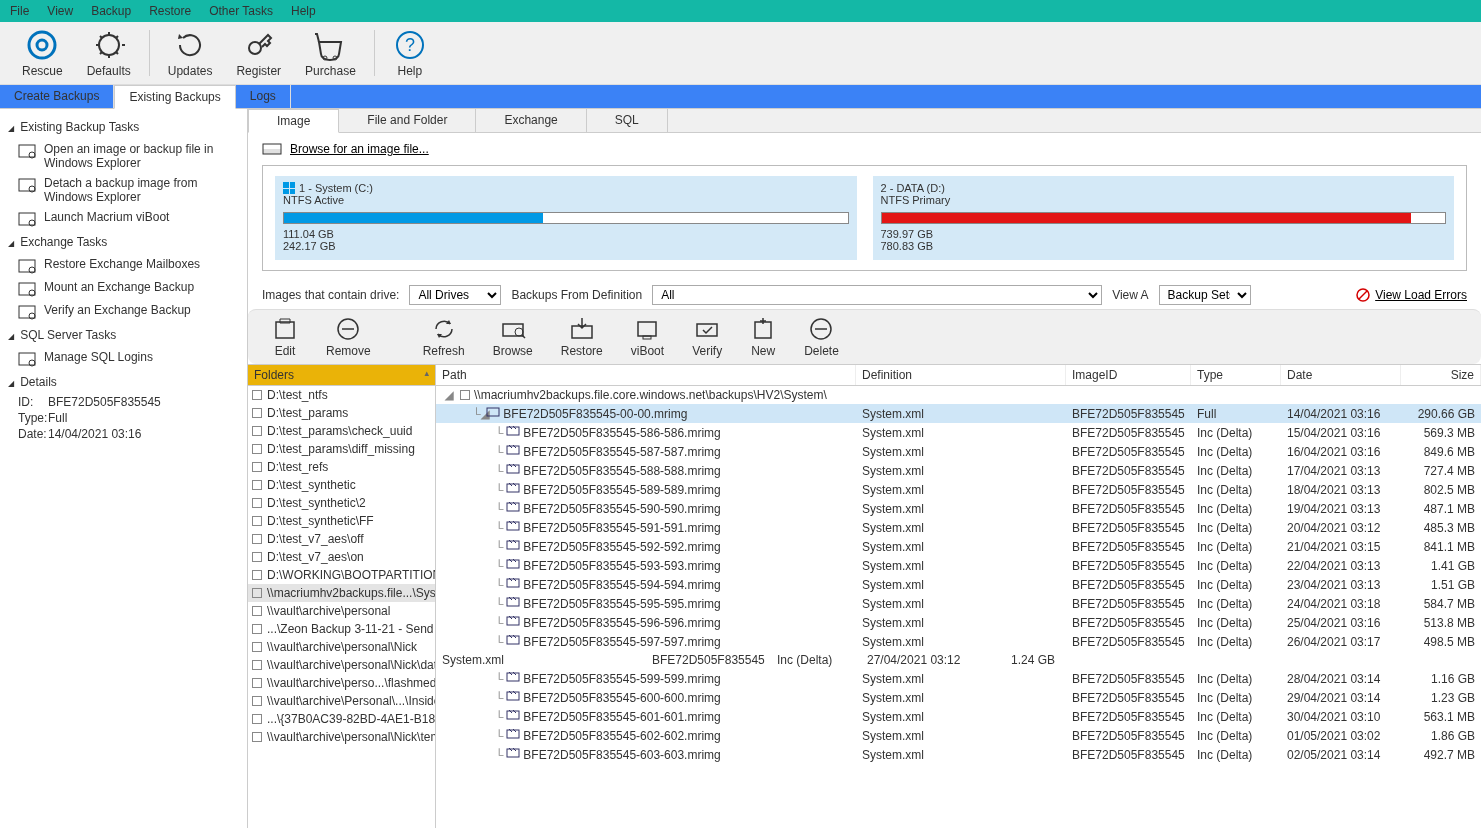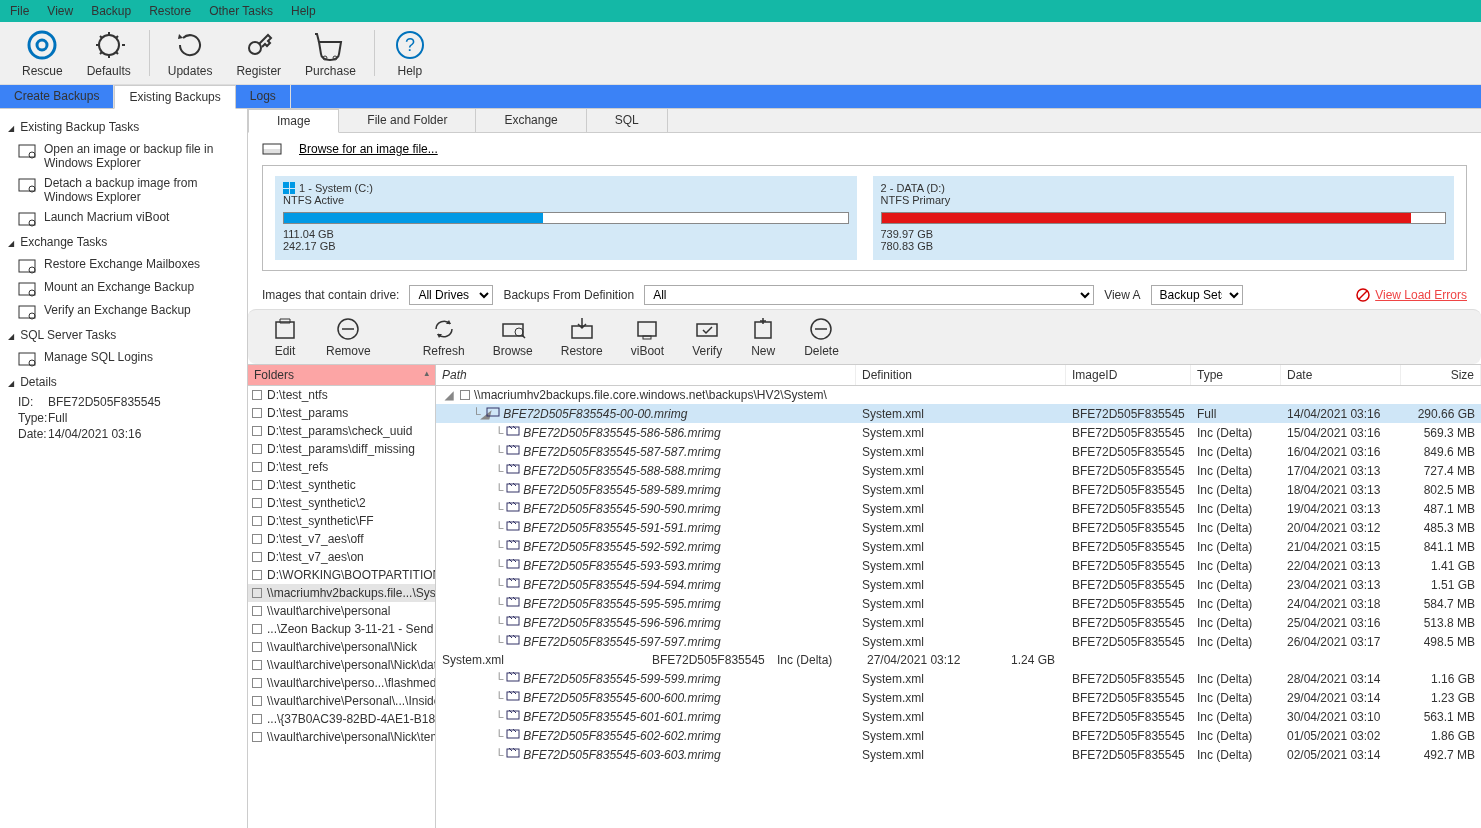--- a/index.html
+++ b/index.html
@@ -18,51 +18,51 @@
 .sidebar .group-hdr { font-weight:normal; padding:5px 0; cursor:pointer; }
 .sidebar .group-hdr::before { content:"◢"; font-size:8px; margin-right:6px; }
 .sidebar .task { display:flex; align-items:flex-start; gap:8px; padding:3px 0 3px 10px; cursor:pointer; }
 .sidebar .task svg { flex-shrink:0; margin-top:1px; }
 .sidebar .det-row { display:flex; padding:1px 0 1px 10px; }
 .sidebar .det-k { width:30px; }
 .main { flex:1; display:flex; flex-direction:column; background:#fff; overflow:hidden; }
 .subtabs { display:flex; border-bottom:1px solid #ccc; background:#f0f0f0; font-size:12px; }
 .subtabs .stab { padding:4px 28px; cursor:pointer; border-right:1px solid #ccc; }
 .subtabs .stab.active { background:#fff; border-bottom:1px solid #fff; margin-bottom:-1px; border-left:1px solid #ccc; border-top:1px solid #ccc; }
-.browse-row { padding:8px 14px; display:flex; align-items:center; gap:17px; }
+.browse-row { padding:8px 14px; display:flex; align-items:center; gap:8px; }
 .browse-row a { color:#000; text-decoration:underline; cursor:pointer; }
 .disk-box { margin:0 14px 10px; border:1px solid #bbb; padding:10px 12px; background:#fff; }
 .disk-hdr { display:flex; align-items:center; gap:10px; font-size:11px; padding-bottom:6px; }
 .parts { display:flex; gap:16px; }
 .part { flex:1; background:#d4e9f7; padding:6px 8px 8px; font-size:11px; }
 .part .ptitle { display:flex; align-items:center; gap:4px; }
 .pbar { height:12px; border:1px solid #888; background:#fff; margin:6px 0 4px; position:relative; }
 .pbar .fill { height:100%; }
 .part2 .fill { background:#e31515; }
 .part1 .fill { background:#0099e5; }
 .filter-row { display:flex; align-items:center; gap:10px; padding:4px 14px; font-size:12px; }
 .filter-row select { font-size:12px; padding:1px 4px; border:1px solid #aaa; background:#fff; }
 .filter-row .spacer { flex:1; }
-.filter-row .vle { display:flex; align-items:center; gap:4px; color:#ef4444; text-decoration:underline; cursor:pointer; }
+.filter-row .vle { display:flex; align-items:center; gap:4px; color:#000000; text-decoration:underline; cursor:pointer; }
 .action-row { display:flex; gap:0; padding:4px 10px; background:#f0f0f0; border-top:1px solid #ddd;border-radius:8px; }
 .act { text-align:center; padding:2px 14px; cursor:pointer; font-size:12px; }
 .act svg { display:block; margin:0 auto 2px; }
 .act-sep { width:24px; }
 .grid-wrap { flex:1; display:flex; overflow:hidden; border-top:1px solid #ccc; }
 .folders { width:188px; border-right:1px solid #ccc; display:flex; flex-direction:column; }
-.fhdr { padding:3px 6px; border-bottom:1px solid #ccc; background:#fca5a5; position:relative; font-size:12px; }
+.fhdr { padding:3px 6px; border-bottom:1px solid #ccc; background:#eab308; position:relative; font-size:12px; }
 .fhdr:after { content:"▴"; position:absolute; right:6px; font-size:9px; color:#666; }
 .flist { flex:1; overflow-y:auto; font-size:12px; }
 .fitem { padding:2px 4px; white-space:nowrap; overflow:hidden; text-overflow:ellipsis; cursor:pointer; display:flex; align-items:center; gap:5px; }
 .fitem.sel { background:#e4e4e4; }
 .fbox { width:10px; height:10px; border:1px solid #888; display:inline-block; flex-shrink:0; }
 .grid { flex:1; overflow:auto; }
 .ghdr { display:flex; border-bottom:1px solid #ccc; font-size:12px; position:sticky; top:0; background:#fff; }
 .gcol { padding:3px 6px; border-right:1px solid #eee; }
-.c-path { flex:1; min-width:380px;font-style:italic; }
+.c-path { flex:1; min-width:380px; }
 .c-def { width:210px; }
 .c-img { width:125px; }
 .c-type { width:90px; }
 .c-date { width:120px; }
 .c-size { width:80px; text-align:right; }
 .grow { display:flex; font-size:12px; align-items:center; }
 .grow.sel { background:#cfe6f7; }
 .grow .gcell { padding:2px 6px; white-space:nowrap; overflow:hidden; }
 .path-root { padding:2px 6px; display:flex; align-items:center; gap:4px; font-size:12px; }
 .tree-ind { display:inline-block; width:14px; text-align:center; color:#888; }
@@ -251,21 +251,21 @@
               <div class="fill" style="width:94%"></div>
             </div>
             <div>739.97 GB</div>
             <div>780.83 GB</div>
           </div>
         </div>
     </div>
 
     <div class="filter-row">
       <span>Images that contain drive:</span>
-      <select style="width:84px"><option>All Drives</option></select>
+      <select style="width:92px"><option>All Drives</option></select>
       <span>Backups From Definition</span>
       <select class="allsel"><option>All</option></select>
       <span>View A</span>
       <select style="width:92px"><option>Backup Sets</option></select>
       <div class="spacer"></div>
       <span class="vle">
         <svg width="16" height="16">
             <circle cx="8" cy="8" r="6" fill="none" stroke="#d40000" stroke-width="1.5"></circle>
             <line x1="4" y1="12" x2="12" y2="4" stroke="#d40000" stroke-width="1.5"></line>
           </svg>

